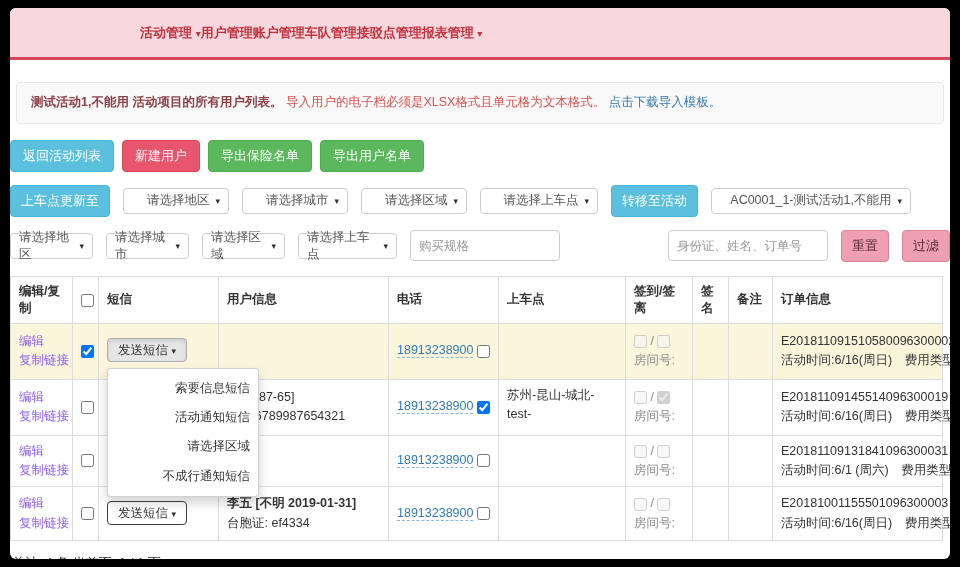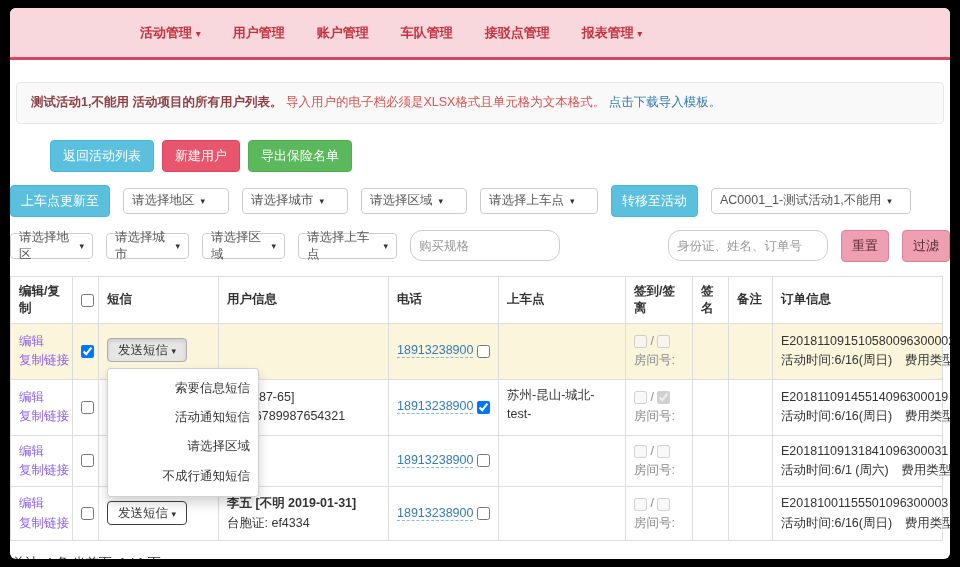--- a/index.html
+++ b/index.html
@@ -1,43 +1,43 @@
 <!DOCTYPE html>
 <html><head>
 <meta charset="utf-8">
 <style>
   * { margin:0; padding:0; box-sizing:border-box; }
   html,body { width:960px; height:567px; background:#000; font-family:"Liberation Sans","DejaVu Sans",sans-serif; }
   .frame { position:relative; width:960px; height:567px; background:#000; border-radius:14px; overflow:hidden; }
   .content { position:absolute; left:10px; top:8px; right:10px; bottom:8px; background:#fff; border-radius:6px; overflow:hidden; }
 
   
-  .navbar { height:52px; background:#f8d7dd; border-bottom:3px solid #d9445f; display:flex; align-items:center; gap:32px; padding-left:130px; }
+  .navbar { height:52px; background:#f8d7dd; border-bottom:3px solid #d9445f; display:flex; align-items:center; padding-left:130px; }
   .nav-item { color:#c5323e; font-size:13px; font-weight:bold; cursor:pointer; white-space:nowrap; }
   .nav-item .caret { font-size:10px; }
 
   
   .alert { margin:22px 6px 0 6px; background:#f9f9f9; border:1px solid #e7e7e7; border-radius:4px; padding:11px 14px; font-size:12.5px; line-height:1.4; }
   .alert .strong { color:#8f4045; font-weight:bold;text-align:center; }
   .alert .warn { color:#d9534f; }
   .alert .lnk { color:#337ab7; cursor:pointer; }
 
   
   .btn { display:inline-block; border:1px solid transparent; border-radius:4px; font-size:13px; padding:6px 12px; color:#fff; cursor:pointer; white-space:nowrap; }
   .btn-info { background:#5bc0de; border-color:#46b8da; }
   .btn-pink { background:#e8566e; border-color:#dd4561; }
   .btn-success { background:#5cb85c; border-color:#4cae4c; }
   .btn-reset { background:#ee9fb1; border-color:#dd8399; color:#5a2a33; }
-  .action-row { margin:16px 0 0 0; display:flex; gap:8px;padding-left:40px; }
+  .action-row { margin:16px 0 0 0; display:flex; gap:8px; }
 
   
   .filter-row { margin:13px 0 0 0; display:flex; gap:13px; align-items:center; }
-  .sel { height:26px; background:#fff; border:1px solid #ccc; border-radius:4px; display:flex; align-items:center; justify-content:flex-start; padding:0 8px; font-size:12.5px; color:#555; cursor:pointer; }
+  .sel { height:26px; background:#fff; border:1px solid #ccc; border-radius:4px; display:flex; align-items:center; justify-content:flex-end; padding:0 8px; font-size:12.5px; color:#555; cursor:pointer; }
   .sel .caret { font-size:9px; color:#333; margin-left:6px; }
-  .inp { height:31px; border:1px solid #ccc; border-radius:12px; padding:0 8px; font-size:12.5px; color:#555; font-family:"Liberation Sans",sans-serif; }
+  .inp { height:31px; border:1px solid #ccc; border-radius:4px; padding:0 8px; font-size:12.5px; color:#555; font-family:"Liberation Sans",sans-serif; }
   .inp::placeholder { color:#9a9a9a; }
 
   
   .grid { margin-top:14px; border-collapse:collapse; table-layout:fixed; width:932px; font-size:12.5px; color:#333; }
   .grid th, .grid td { border:1px solid #ddd; padding:6px 8px; vertical-align:middle; text-align:left; }
   .grid th { font-weight:bold; height:34px; background:#fff; }
   .grid td { line-height:1.55; }
   tr.hl td { background:#fbf5dc; }
   .lnk-blue { color:#8b5cf6; cursor:pointer; }
   .cell-center { text-align:center; }
@@ -76,20 +76,21 @@
     <div class="alert">
       <span class="strong">测试活动1,不能用 活动项目的所有用户列表。</span>
       <span class="warn">导入用户的电子档必须是XLSX格式且单元格为文本格式。</span>
       <span class="lnk">点击下载导入模板。</span>
     </div>
 
     <div class="action-row">
       <span class="btn btn-info">返回活动列表</span>
       <span class="btn btn-pink">新建用户</span>
       <span class="btn btn-success">导出保险名单</span>
+      <span class="btn btn-success">导出用户名单</span>
     </div>
 
     <div class="filter-row">
       <span class="btn btn-info" style="padding:6px 10px;">上车点更新至</span>
       <div class="sel" style="width:106px;">
           <span>请选择地区</span>
           <span class="caret">▾</span>
         </div>
       <div class="sel" style="width:106px;">
           <span>请选择城市</span>

